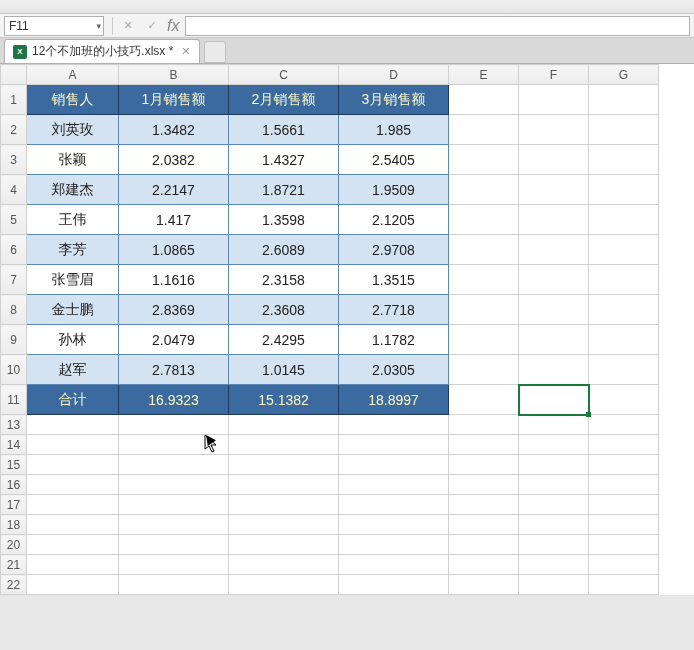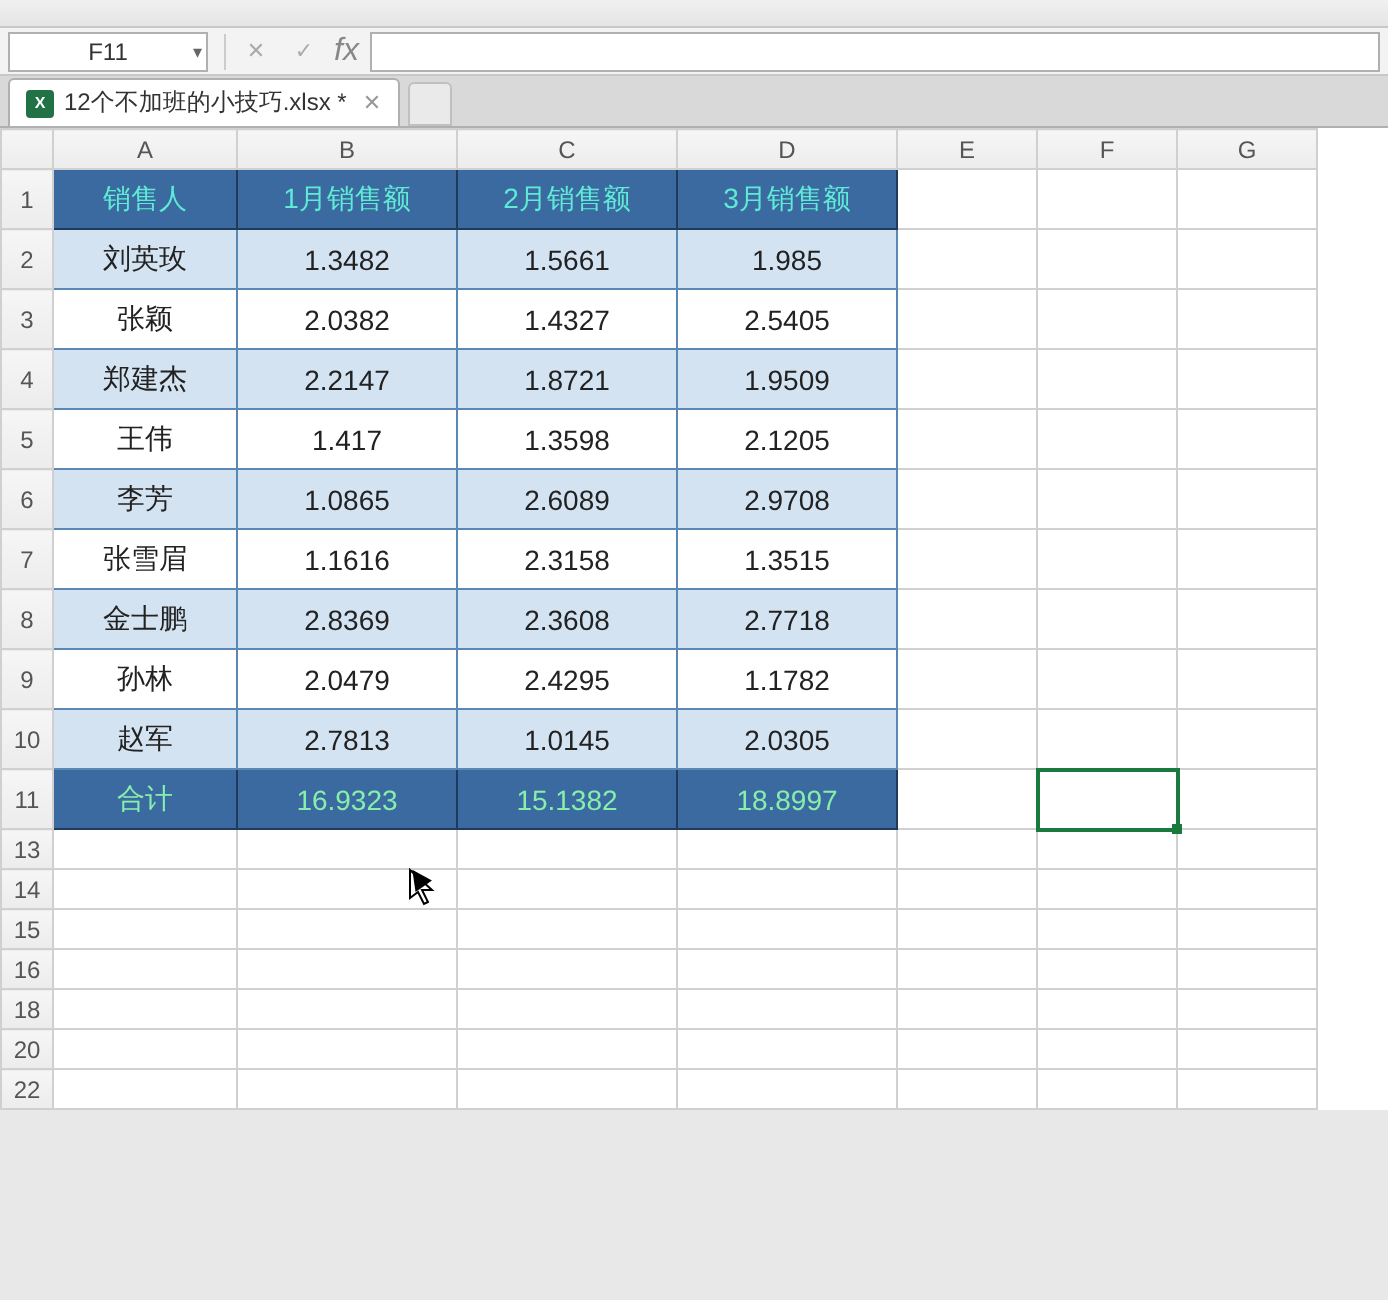--- a/index.html
+++ b/index.html
@@ -28,25 +28,24 @@
     border-bottom: 1px solid #c8c8c8;
   }
   .name-box {
     width: 100px;
     height: 20px;
     margin: 2px 2px 2px 4px;
     background: #fff;
     border: 1px solid #b0b0b0;
     display: flex;
     align-items: center;
-    padding: 0 16px;
+    padding: 0 4px;
     font-size: 12px;
     color: #333;
     position: relative;
-    justify-content: center;
   }
   .name-box .dd {
     position: absolute;
     right: 2px;
     font-size: 9px;
     color: #666;
   }
   .fx-controls {
     display: flex;
     align-items: center;
@@ -166,40 +165,40 @@
     font-size: 13px;
     color: #222;
     text-align: center;
     background: #fff;
   }
 
   
   .hdr-row td.data {
     height: 30px;
     background: #3b6aa0;
-    color: #5eead4;
+    color: #fef9c3;
     border: 1px solid #1f3a5a;
     font-size: 14px;
   }
   .data-row td.data {
     height: 30px;
     border: 1px solid #5b87b5;
     font-size: 14px;
   }
   .data-row.alt td.data {
     background: #d4e3f2;
   }
   .data-row.norm td.data {
     background: #fff;
     margin-left: 35px;
   }
   .total-row td.data {
     height: 30px;
     background: #3b6aa0;
-    color: #86efac;
+    color: #fef9c3;
     border: 1px solid #1f3a5a;
     font-size: 14px;
   }
   .rowhead.tall { height: 30px; }
 
   
   .cell-sel {
     outline: 2px solid #1a7a3e;
     outline-offset: -1px;
     position: relative;
@@ -425,31 +424,51 @@
           <th class="rowhead">16</th>
           <td></td>
           <td></td>
           <td></td>
           <td></td>
           <td></td>
           <td></td>
           <td></td>
         </tr>
   <tr>
+          <th class="rowhead">17</th>
+          <td></td>
+          <td></td>
+          <td></td>
+          <td></td>
+          <td></td>
+          <td></td>
+          <td></td>
+        </tr>
+  <tr>
           <th class="rowhead">18</th>
           <td></td>
           <td></td>
           <td></td>
           <td></td>
           <td></td>
           <td></td>
           <td></td>
         </tr>
   <tr>
           <th class="rowhead">20</th>
+          <td></td>
+          <td></td>
+          <td></td>
+          <td></td>
+          <td></td>
+          <td></td>
+          <td></td>
+        </tr>
+  <tr>
+          <th class="rowhead">21</th>
           <td></td>
           <td></td>
           <td></td>
           <td></td>
           <td></td>
           <td></td>
           <td></td>
         </tr>
   <tr>
           <th class="rowhead">22</th>

